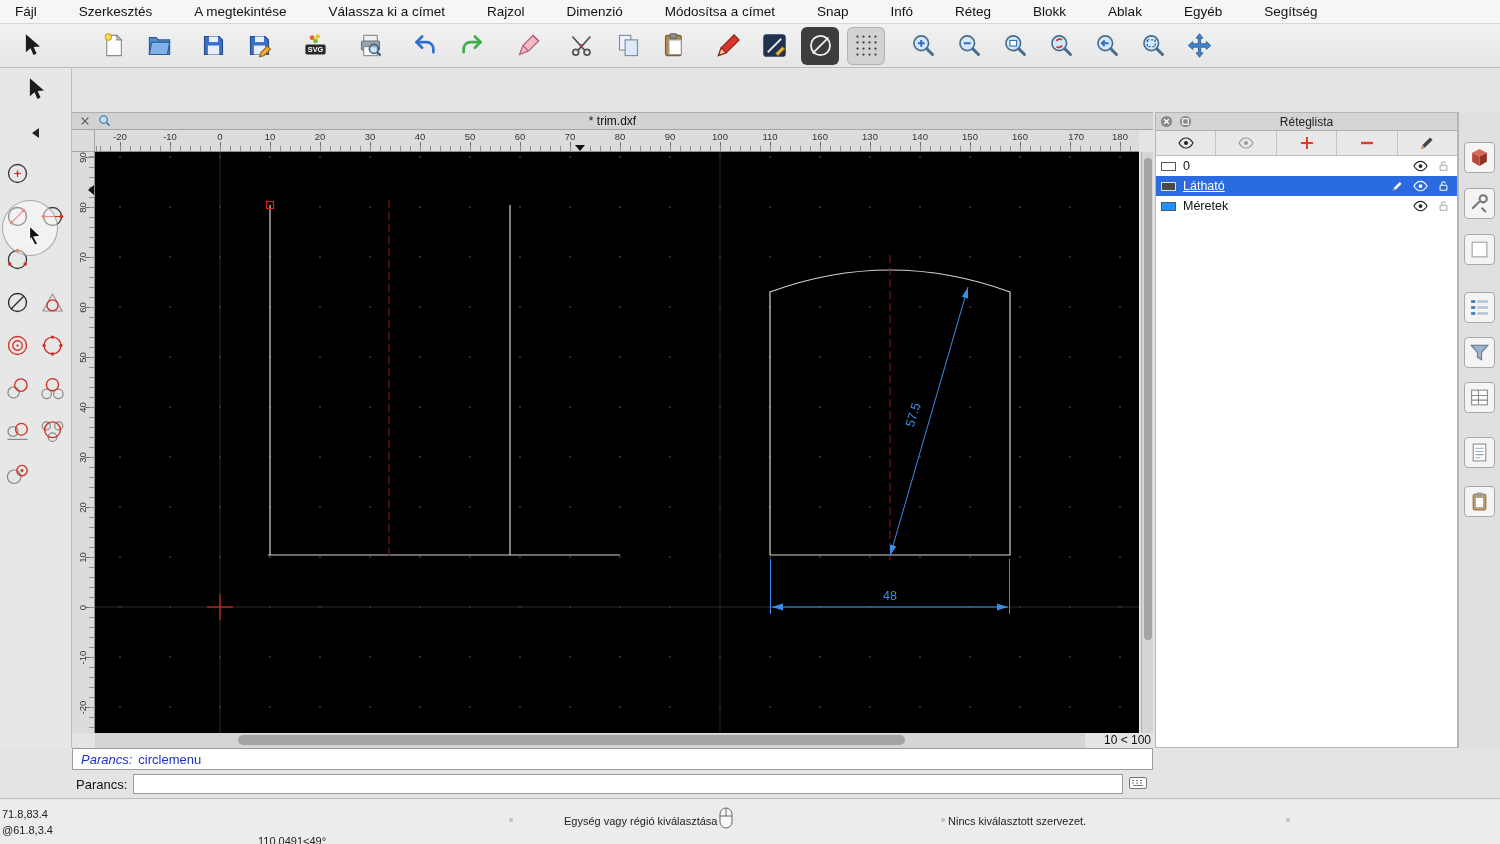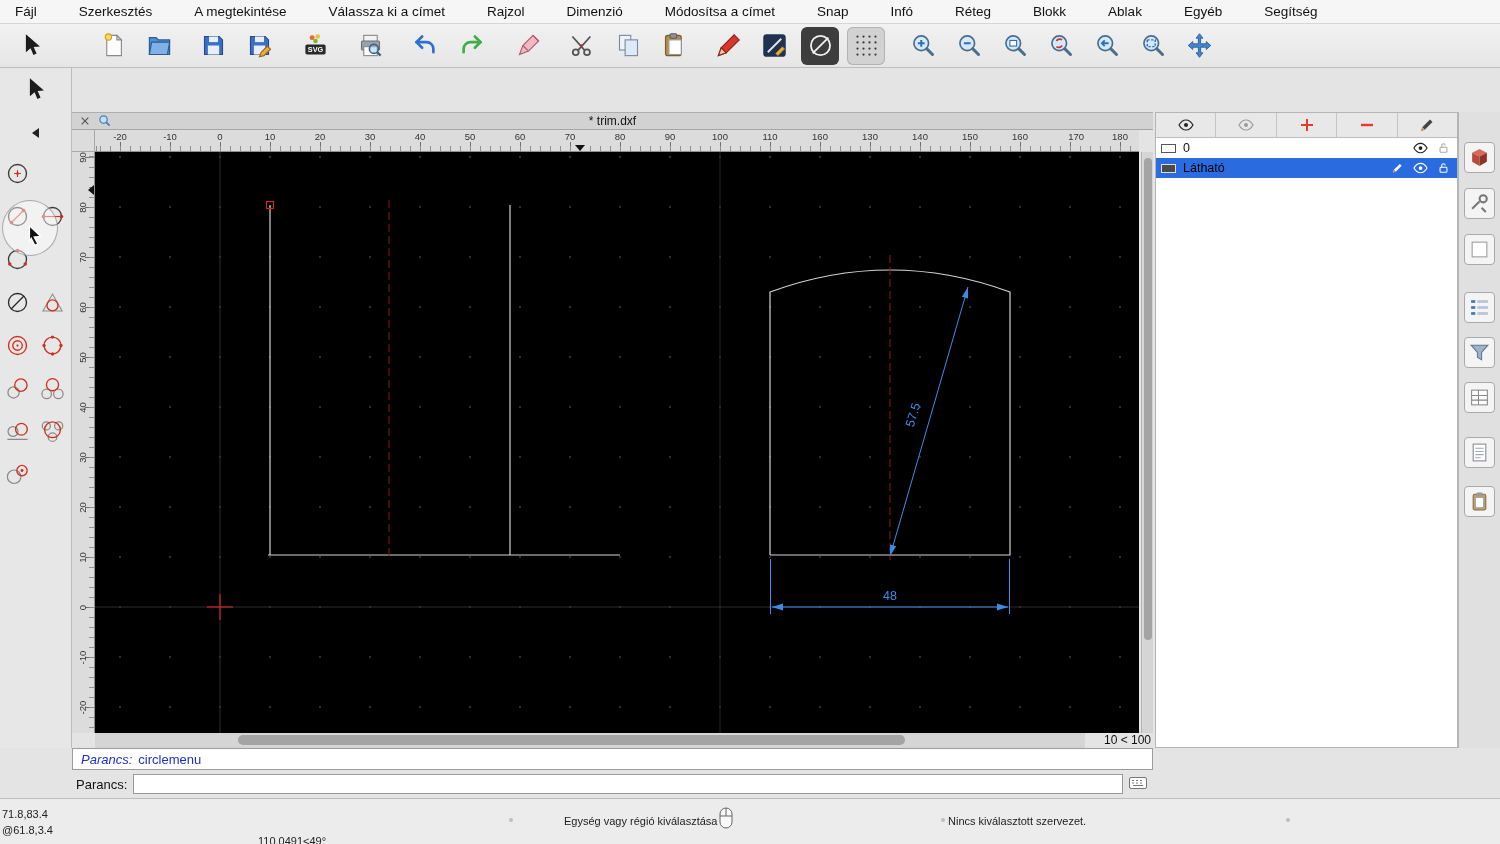--- a/index.html
+++ b/index.html
@@ -102,21 +102,21 @@
   .lp-title { position:absolute; left:0; right:0; text-align:center; font-size:12px; color:#222; }
   .lp-tools { height:25px; background:#e8e8e8; border-bottom:1px solid #bdbdbd; display:flex; }
   .lp-cell { flex:1; display:flex; align-items:center; justify-content:center;
              border-right:1px solid #c4c4c4; }
   .lp-cell:last-child { border-right:none; }
   .lp-cell svg { width:16px; height:16px; }
   .lp-cell.eye-dark { color:#222; }
   .lp-cell.eye-gray { color:#9a9a9a; }
   .layer-row { height:20px; display:flex; align-items:center; padding:0 5px; font-size:12.5px;
                color:#111; }
-  .layer-row.selected { background:#2a6be0; color:#000000; }
+  .layer-row.selected { background:#2a6be0; color:#ffffff;text-decoration:underline; }
   .swatch { width:15px; height:9px; border:1px solid #555; margin-right:7px; flex:0 0 auto; }
   .layer-row.selected .swatch { border-color:#ddd; }
   .flex1 { flex:1; }
   .row-ic { width:16px; height:14px; margin-left:7px; display:inline-flex; align-items:center;
             color:#222; }
   .row-ic svg { width:15px; height:12px; }
   .row-ic.lock { color:#a8a8a8; }
   .layer-row.selected .row-ic, .layer-row.selected .row-ic.lock { color:#fff; }
 
   
@@ -572,20 +572,35 @@
 
   <div id="vscroll">
       <div class="thumb"></div>
     </div>
   <div id="hscroll">
       <div class="thumb"></div>
     </div>
   <div id="zoomlabel">10 &lt; 100</div>
 
   <div id="layer-panel">
+    <div class="lp-header">
+      <span class="circ" id="lp-close">
+          <svg viewBox="0 0 14 14">
+            <circle cx="7" cy="7" r="6" fill="#8a8a8a"></circle>
+            <path d="M4.5 4.5l5 5M9.5 4.5l-5 5" stroke="#fff" stroke-width="1.4"></path>
+          </svg>
+        </span>
+      <span class="circ" id="lp-float">
+          <svg viewBox="0 0 14 14">
+            <circle cx="7" cy="7" r="6" fill="#8a8a8a"></circle>
+            <rect x="4" y="4" width="6" height="6" fill="none" stroke="#fff" stroke-width="1.2"></rect>
+          </svg>
+        </span>
+      <span class="lp-title">Réteglista</span>
+    </div>
     <div class="lp-tools">
       <span class="lp-cell eye-dark" id="lp-eye1">
           <svg viewBox="0 0 16 10">
             <path d="M1 5C3 1.5 6 0 8 0s5 1.5 7 5c-2 3.5-5 5-7 5S3 8.5 1 5z" fill="none" stroke="currentColor" stroke-width="1.2"></path>
             <circle cx="8" cy="5" r="2" fill="currentColor"></circle>
           </svg>
         </span>
       <span class="lp-cell eye-gray" id="lp-eye2">
           <svg viewBox="0 0 16 10">
             <path d="M1 5C3 1.5 6 0 8 0s5 1.5 7 5c-2 3.5-5 5-7 5S3 8.5 1 5z" fill="none" stroke="currentColor" stroke-width="1.2"></path>
@@ -643,20 +658,37 @@
               <circle cx="8" cy="5" r="2" fill="currentColor"></circle>
             </svg>
           </span>
           <span class="row-ic lock" style="display: inline-flex;">
             <svg viewBox="0 0 12 14">
               <rect x="2" y="6" width="8" height="6" rx="1" fill="none" stroke="currentColor" stroke-width="1.2"></rect>
               <path d="M4 6V4a2 2 0 0 1 4 0" fill="none" stroke="currentColor" stroke-width="1.2"></path>
             </svg>
           </span>
         </div>
+        <div class="layer-row">
+          <span class="swatch" style="background: rgb(30, 144, 255);"></span>
+          <span>Méretek</span>
+          <span class="flex1"></span>
+          <span class="row-ic" style="display: inline-flex;">
+            <svg viewBox="0 0 16 10">
+              <path d="M1 5C3 1.5 6 0 8 0s5 1.5 7 5c-2 3.5-5 5-7 5S3 8.5 1 5z" fill="none" stroke="currentColor" stroke-width="1.2"></path>
+              <circle cx="8" cy="5" r="2" fill="currentColor"></circle>
+            </svg>
+          </span>
+          <span class="row-ic lock" style="display: inline-flex;">
+            <svg viewBox="0 0 12 14">
+              <rect x="2" y="6" width="8" height="6" rx="1" fill="none" stroke="currentColor" stroke-width="1.2"></rect>
+              <path d="M4 6V4a2 2 0 0 1 4 0" fill="none" stroke="currentColor" stroke-width="1.2"></path>
+            </svg>
+          </span>
+        </div>
       </div>
   </div>
 
   <div id="right-dock">
       <div class="dock-btn" style="top: 30px;">
         <svg viewBox="0 0 20 20">
           <path d="M10 2l7 3.5L10 9 3 5.5z" fill="#d96a5a"></path>
           <path d="M3 5.5V14l7 4V9z" fill="#b84a3c"></path>
           <path d="M17 5.5V14l-7 4V9z" fill="#8f3328"></path>
         </svg>

